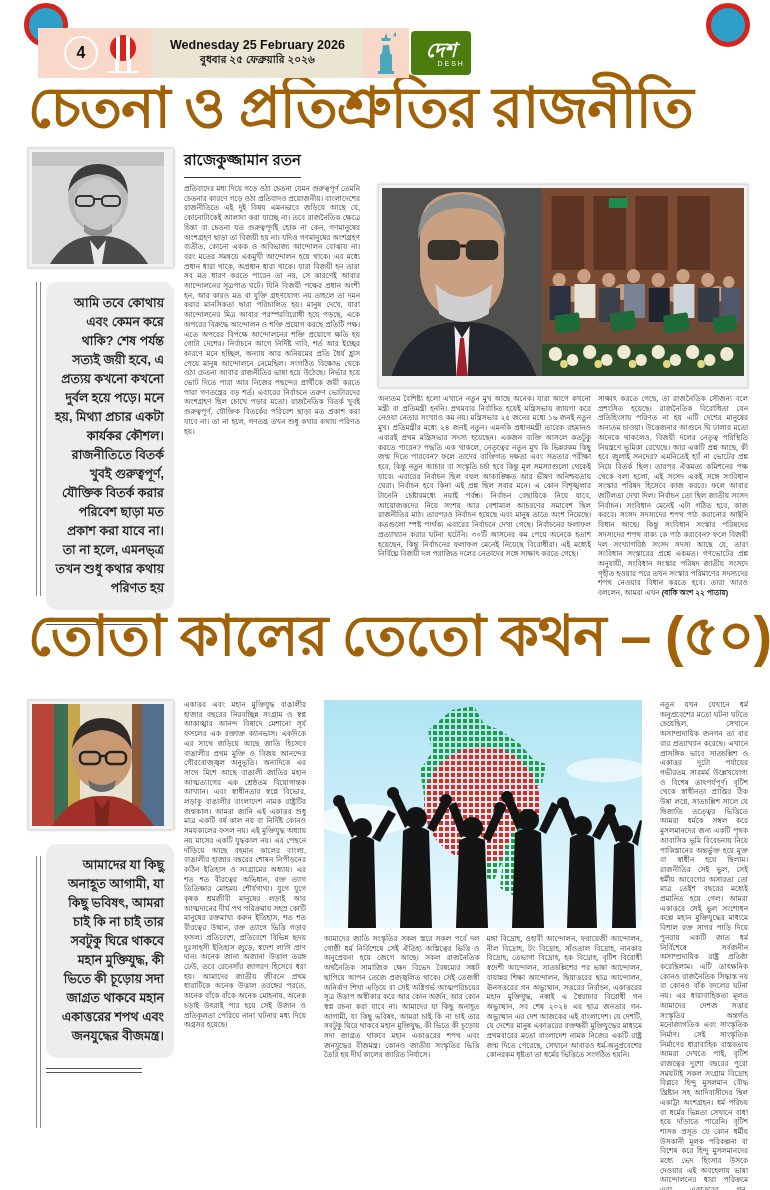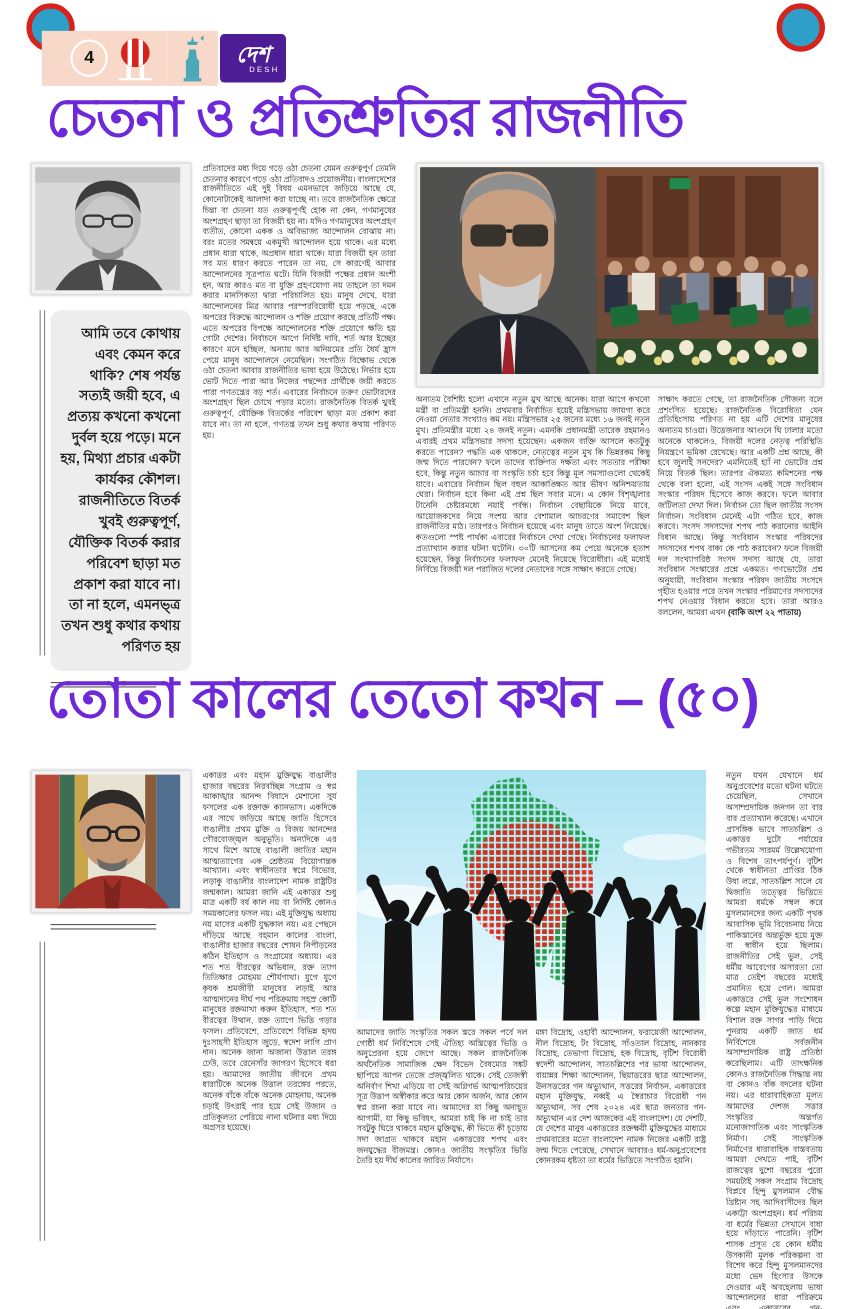--- a/index.html
+++ b/index.html
@@ -19,27 +19,27 @@
          align-items:center;justify-content:center;font-weight:bold;font-size:16px;margin:0 10px 0 26px;}
   .monument{position:relative;width:30px;height:40px;margin-right:14px;}
   .monument .ball{position:absolute;left:2px;top:2px;width:26px;height:26px;border-radius:50%;background:#d6231c;overflow:hidden;}
   .monument .bar{position:absolute;top:0;bottom:0;width:4px;background:#fff;}
   .monument .leg{position:absolute;bottom:2px;width:4px;height:12px;background:#fff;}
   .monument .base{position:absolute;bottom:0;left:0;right:0;height:2px;background:#fff;}
   .date-en{font-weight:bold;font-size:12.5px;white-space:nowrap;}
   .date-bn{font-weight:bold;font-size:10.5px;white-space:nowrap;}
   .section-label{color:#fff;font-weight:bold;font-size:15px;}
   .statue-wrap{width:46px;display:flex;align-items:center;justify-content:center;}
-  .logo{width:60px;height:44px;background:#4c1d95;border-radius:4px;margin:3px 2px;display:flex;
+  .logo{width:60px;height:44px;background:#4d7c0f;border-radius:4px;margin:3px 2px;display:flex;
         flex-direction:column;align-items:center;justify-content:center;color:#fff;}
   .logo .bn{font-weight:bold;font-size:20px;line-height:20px;font-style:italic;}
   .logo .en{font-size:7px;letter-spacing:2px;align-self:flex-end;margin-right:6px;}
   
-  .headline{position:absolute;left:42px;font-weight:800;font-size:49px;line-height:48px;
-            color:#6d28d9;letter-spacing:-1px;white-space:nowrap;}
+  .headline{position:absolute;left:28px;font-weight:800;font-size:56px;line-height:48px;
+            color:#a16207;letter-spacing:-1px;white-space:nowrap;}
   .h1{top:84px;} .h2{top:612px;}
   .author{font-weight:bold;font-size:15px;border-bottom:1.5px solid #333;
           display:inline-block;padding-bottom:4px;margin-bottom:6px;}
   
   .art{position:absolute;left:28px;right:22px;display:flex;}
   .a1{top:148px;height:462px;} .a2{top:700px;height:468px;}
   .rail{width:146px;flex:0 0 146px;position:relative;}
   .photo-frame{background:#f2f2f2;border:1px solid #ddd;box-shadow:0 0 3px rgba(0,0,0,.25);padding:3px;}
   .quote{background:#ededed;border-radius:10px;margin-top:14px;margin-left:18px;
          padding:12px 10px 12px 8px;text-align:right;font-weight:bold;
@@ -77,20 +77,24 @@
     <div class="pgnum">4</div>
     <div class="monument">
       <div class="leg" style="left:7px;"></div>
         <div class="leg" style="left:19px;"></div>
       <div class="base"></div>
       <div class="ball">
           <div class="bar" style="left:6px;"></div>
           <div class="bar" style="left:16px;"></div>
         </div>
     </div>
+  </div>
+  <div class="band cream">
+    <div class="date-en">Wednesday 25 February 2026</div>
+    <div class="date-bn">বুধবার ২৫ ফেব্রুয়ারি ২০২৬</div>
   </div>
   <div class="band pink statue-wrap">
     <svg width="26" height="44" viewBox="0 0 26 44">
       <path d="M13 2 L15 8 L11 8 Z M8 7 L18 7 L17 10 L9 10 Z M13 10 L13 14 M10 14 h6 l1 8 l2 2 v16 h-12 v-16 l2 -2 Z" fill="#4aa8b8"></path>
       <path d="M20 4 l3 -3 v5 Z" fill="#4aa8b8"></path>
       <rect x="5" y="40" width="16" height="3" fill="#4aa8b8"></rect>
     </svg>
   </div>
   <div class="logo">
     <span class="bn">দেশ</span>
@@ -116,20 +120,23 @@
         <path d="M18 112 Q36 82 66 84 Q98 82 116 112 Z" fill="#4a4a4a"></path>
         <path d="M58 88 L66 98 L74 88 L70 112 L62 112 Z" fill="#e8e8e8"></path>
       </svg>
     </div>
     <div class="vrule" style="top:134px;bottom:14px;"></div>
     <div class="quote">আমি তবে কোথায় এবং কেমন করে থাকি? শেষ পর্যন্ত সত্যই জয়ী হবে, এ প্রত্যয় কখনো কখনো দুর্বল হয়ে পড়ে। মনে হয়, মিথ্যা প্রচার একটা কার্যকর কৌশল। রাজনীতিতে বিতর্ক খুবই গুরুত্বপূর্ণ, যৌক্তিক বিতর্ক করার পরিবেশ ছাড়া মত প্রকাশ করা যাবে না। তা না হলে, এমনভ্ত্র তখন শুধু কথার কথায় পরিণত হয়</div>
     <div class="drule"></div>
   </div>
 
   <div class="main">
+    <div>
+      <span class="author">রাজেকুজ্জামান রতন</span>
+    </div>
     <div class="cols">
       <div class="bodytxt a1-col1">প্রতিবাদের মধ্য দিয়ে গড়ে ওঠা চেতনা যেমন গুরুত্বপূর্ণ তেমনি চেতনার কারণে গড়ে ওঠা প্রতিবাদও প্রয়োজনীয়। বাংলাদেশের রাজনীতিতে এই দুই বিষয় এমনভাবে জড়িয়ে আছে যে, কোনোটাকেই আলাদা করা যাচ্ছে না। তবে রাজনৈতিক ক্ষেত্রে চিন্তা বা চেতনা যত গুরুত্বপূর্ণই হোক না কেন, গণমানুষের অংশগ্রহণ ছাড়া তা বিজয়ী হয় না। যদিও গণমানুষের অংশগ্রহণ ব্যতীত, কোনো একক ও অবিভাজ্য আন্দোলন বোঝায় না। বরং মতের সমন্বয়ে একমুখী আন্দোলন হয়ে থাকে। এর মধ্যে প্রধান ধারা থাকে, অপ্রধান ধারা থাকে। যারা বিজয়ী হন তারা সব মত ধারণ করতে পারেন তা নয়, সে কারণেই আবার আন্দোলনের সূত্রপাত ঘটে। যিনি বিজয়ী পক্ষের প্রধান অংশী হন, আর কারও মত বা যুক্তি গ্রহণযোগ্য নয় তাহলে তা দমন করার মানসিকতা দ্বারা পরিচালিত হয়। মানুষ দেখে, যারা আন্দোলনের মিত্র আবার পরস্পরবিরোধী হয়ে পড়ছে, একে অপরের বিরুদ্ধে আন্দোলন ও শক্তি প্রয়োগ করছে প্রতিটি পক্ষ। এতে অপরের বিপক্ষে আন্দোলনের শক্তি প্রয়োগে ক্ষতি হয় গোটা দেশের। নির্বাচনে আগে নির্দিষ্ট দাবি, শর্ত আর ইচ্ছের কারণে মনে হচ্ছিল, অন্যায় আর অনিয়মের প্রতি ধৈর্য হ্রাস পেয়ে মানুষ আন্দোলনে নেমেছিল। সংগঠিত বিক্ষোভ থেকে ওঠা চেতনা আবার রাজনীতির ভাষা হয়ে উঠেছে। নির্ভার হয়ে ভোট দিতে পারা আর নিজের পছন্দের প্রার্থীকে জয়ী করতে পারা গণতন্ত্রের বড় শর্ত। এবারের নির্বাচনে তরুণ ভোটারদের অংশগ্রহণ ছিল চোখে পড়ার মতো। রাজনৈতিক বিতর্ক খুবই গুরুত্বপূর্ণ, যৌক্তিক বিতর্কের পরিবেশ ছাড়া মত প্রকাশ করা যাবে না। তা না হলে, গণতন্ত্র তখন শুধু কথার কথায় পরিণত হয়।</div>
       <div class="a1-right">
         <div class="a1-photo photo-frame">
           <svg width="100%" height="188" viewBox="0 0 380 188" preserveAspectRatio="none">
             <rect width="380" height="188" fill="#6e4a38"></rect>
 
             <rect x="0" y="0" width="168" height="188" fill="#50504e"></rect>
             <path d="M40 36 Q44 4 84 4 Q124 4 128 40 L128 88 Q124 128 84 132 Q46 128 40 88 Z" fill="#caa083"></path>
             <path d="M38 52 Q36 10 84 6 Q130 10 130 52 Q122 20 84 20 Q46 20 38 52 Z" fill="#8f8f8f"></path>
@@ -231,20 +238,21 @@
         <path d="M40 44 Q44 14 70 14 Q98 14 100 46 Q92 28 70 26 Q48 28 40 44 Z" fill="#2d2a28"></path>
         <rect x="48" y="48" width="20" height="12" rx="5" fill="none" stroke="#222" stroke-width="2.5"></rect>
         <rect x="74" y="48" width="20" height="12" rx="5" fill="none" stroke="#222" stroke-width="2.5"></rect>
         <line x1="68" y1="52" x2="74" y2="52" stroke="#222" stroke-width="2.5"></line>
         <path d="M56 76 Q70 86 84 76 L82 84 Q70 92 58 84 Z" fill="#6b6b6b"></path>
         <path d="M20 122 Q40 90 70 92 Q102 90 122 122 Z" fill="#a03028"></path>
         <path d="M62 94 L70 104 L78 94 L76 122 L64 122 Z" fill="#7d241e"></path>
       </svg>
     </div>
     <div class="vrule" style="top:156px;bottom:40px;"></div>
+    <div class="quote">আমাদের যা কিছু অনাহূত আগামী, যা কিছু ভবিষৎ, আমরা চাই কি না চাই তার সবটুকু ঘিরে থাকবে মহান মুক্তিযুদ্ধ, কী ভিতে কী চূড়োয় সদা জাগ্রত থাকবে মহান একাত্তরের শপথ এবং জনযুদ্ধের বীজমন্ত্র।</div>
     <div class="drule"></div>
   </div>
 
   <div class="main">
     <div class="cols">
       <div class="bodytxt a2-colA">একাত্তর এবং মহান মুক্তিযুদ্ধ বাঙালীর হাজার বছরের নিরবচ্ছিন্ন সংগ্রাম ও স্বপ্ন আকাঙ্খার আনন্দ বিষাদে মেশানো সূর্য ফসলের এক রক্তাক্ত ক্যানভাস। একদিকে এর সাথে জড়িয়ে আছে জাতি হিসেবে বাঙালীর প্রথম মুক্তি ও বিজয় আনন্দের গৌরবোজ্জ্বল অনুভূতি। অন্যদিকে এর সাথে মিশে আছে বাঙালী জাতির মহান আত্মত্যাগের এক শ্রেষ্ঠতম বিয়োগান্তক আখ্যান। এবং স্বাধীনতার স্বপ্নে বিভোর, লড়াকু বাঙালীর বাংলাদেশ নামক রাষ্ট্রটির জন্মকাল। আমরা জানি এই একাত্তর শুধু মাত্র একটি বর্ষ কাল নয় বা নির্দিষ্ট কোনও সময়কালের ফসল নয়। এই মুক্তিযুদ্ধ অধ্যায় নয় মাসের একটি যুদ্ধকাল নয়। এর পেছনে দাঁড়িয়ে আছে বহমান কালের বাংলা, বাঙালীর হাজার বছরের শোষন নিপীড়নের কঠিন ইতিহাস ও সংগ্রামের অধ্যায়। এর শত শত বীরত্বের অভিধান, রক্ত ত্যাগ তিতিক্ষার মোহময় শৌর্যগাথা। যুগে যুগে কৃষক শ্রমজীবী মানুষের লড়াই আর আত্মদানের দীর্ঘ পথ পরিক্রমায় সহস্র কোটি মানুষের রক্তমাখা করুন ইতিহাস, শত শত বীরত্বের উত্থান, রক্ত ত্যাগে ভিত্তি গড়ার ফসল। প্রতিবেশে, প্রতিবেশে বিভিন্ন হৃদয় দুঃসাহসী ইতিহাস জুড়ে, স্বদেশ লাগি প্রাণ দান। অনেক জানা অজানা উত্তাল তরঙ্গ ঢেউ, তবে রেনেসাঁর জাগরণ হিসেবে ধরা হয়। আমাদের জাতীয় জীবনে প্রথম ধারাটিকে অনেক উত্তাল তরঙ্গের পরতে, অনেক বাঁকে বাঁকে অনেক মোহনায়, অনেক চড়াই উৎরাই পার হয়ে সেই উজান ও প্রতিকূলতা পেরিয়ে নানা ঘটনার মধ্য দিয়ে অগ্রসর হয়েছে।</div>
       <div class="a2-mid">
         <div class="a2-illu">
           <svg width="100%" height="228" viewBox="0 0 318 228" preserveAspectRatio="none">
             <defs>

